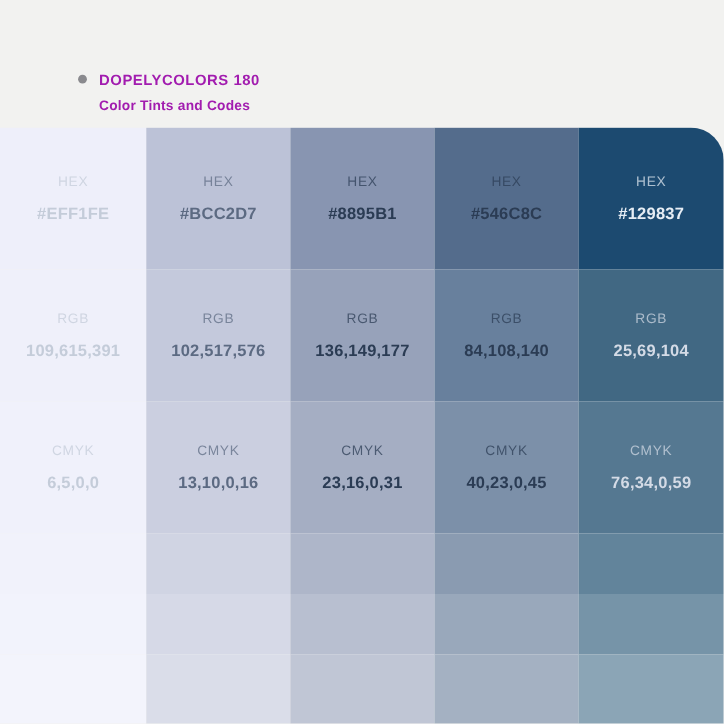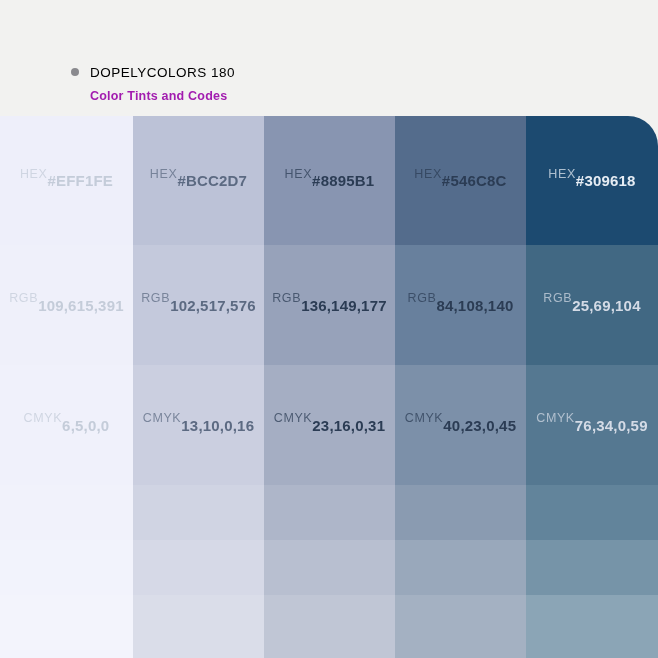--- a/index.html
+++ b/index.html
@@ -30,23 +30,23 @@
   }
   #bullet-dot {
     width: 8px;
     height: 8px;
     border-radius: 50%;
     background: #8a8a8e;
     flex: none;
   }
   #header-title {
     font-size: 13.5px;
-    font-weight: normal;
+    font-weight: bold;
     letter-spacing: 0.5px;
-    color: #000000;
+    color: #a21caf;
   }
   #header-subtitle {
     margin-left: 19px;
     margin-top: 8px;
     font-size: 12.5px;
     font-weight: bold;
     letter-spacing: 0.2px;
     color: #a21caf;
   }
 
@@ -68,21 +68,21 @@
   }
   .col-1 { width: 133px; }
   .col-2, .col-3, .col-4 { width: 131px; }
   .col-5 { width: 132px; }
 
   .tint-cell {
     position: relative;
     width: 100%;
     box-sizing: border-box;
     display: flex;
-    flex-direction: row;
+    flex-direction: column;
     align-items: center;
     justify-content: center;
   }
   
   .row-h-1 { height: 129px; }
   .row-h-2 { height: 120px; }
   .row-h-3 { height: 120px; }
   .row-h-4 { height: 55px; }
   .row-h-5 { height: 55px; }
   .row-h-6 { height: 63px; }
@@ -185,21 +185,21 @@
       <div class="cell-value txt-dark">40,23,0,45</div>
     </div>
     <div class="tint-cell row-h-4" style="background: rgb(138, 155, 177);"></div>
     <div class="tint-cell row-h-5" style="background: rgb(153, 168, 187);"></div>
     <div class="tint-cell row-h-6" style="background: rgb(164, 177, 194);"></div>
   </div>
 
   <div class="palette-col col-5">
     <div class="tint-cell row-h-1" style="background: rgb(28, 74, 112);">
       <div class="cell-label txt-light">HEX</div>
-      <div class="cell-value txt-light">#309618</div>
+      <div class="cell-value txt-light">#129837</div>
     </div>
     <div class="tint-cell row-h-2" style="background: rgb(65, 104, 131);">
       <div class="cell-label txt-faint">RGB</div>
       <div class="cell-value txt-faint">25,69,104</div>
     </div>
     <div class="tint-cell row-h-3" style="background: rgb(85, 120, 145);">
       <div class="cell-label txt-faint">CMYK</div>
       <div class="cell-value txt-faint">76,34,0,59</div>
     </div>
     <div class="tint-cell row-h-4" style="background: rgb(98, 132, 155);"></div>

